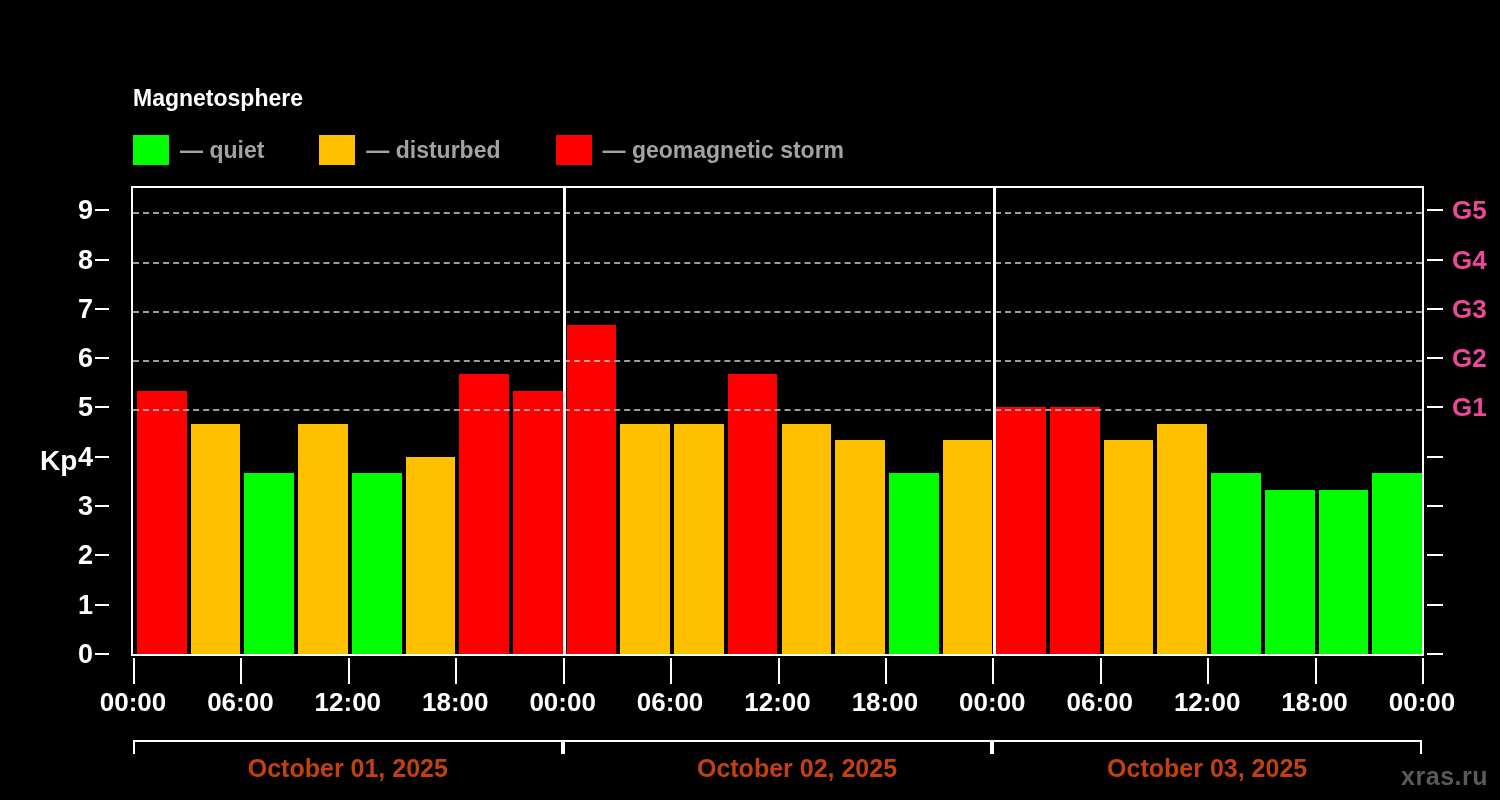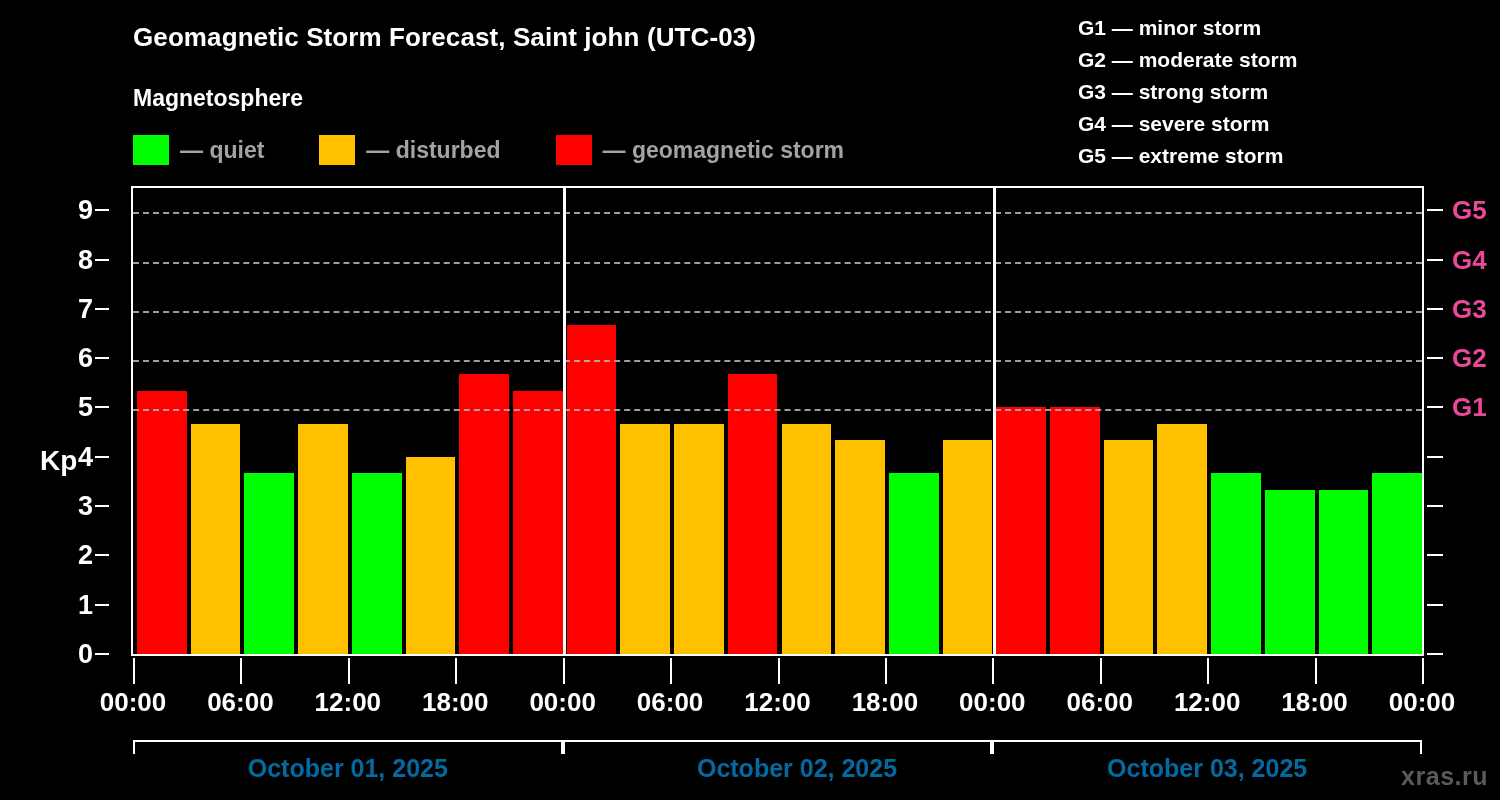--- a/index.html
+++ b/index.html
@@ -96,60 +96,52 @@
   }
 
   
   .daybracket{
     position:absolute;top:740px;height:14px;
     border:2px solid #fff;border-top:2px solid #fff;border-bottom:none;
     box-sizing:border-box;
   }
   .daylabel{
     position:absolute;top:754px;transform:translateX(-50%);
-    font-size:25px;font-weight:bold;color:#0369a1;white-space:nowrap;
+    font-size:25px;font-weight:bold;color:#c2410c;white-space:nowrap;
   }
   .watermark{
     position:absolute;right:12px;top:762px;
     font-size:25px;font-weight:bold;color:#5a5a5a;letter-spacing:.5px;
   }
 </style>
 </head>
 <body>
 
 <div id="root">
 
-  <div class="title">Geomagnetic Storm Forecast, Saint john (UTC-03)</div>
 
   <div class="magneto-title">Magnetosphere</div>
 
   <div class="legend-row">
     <div class="legend-item">
       <span class="swatch" id="sw0" style="background: rgb(0, 255, 0);"></span>
       <span class="legend-label">— quiet</span>
     </div>
     <span class="gap1"></span>
     <div class="legend-item">
       <span class="swatch" id="sw1" style="background: rgb(255, 192, 0);"></span>
       <span class="legend-label">— disturbed</span>
     </div>
     <span class="gap2"></span>
     <div class="legend-item">
       <span class="swatch" id="sw2" style="background: rgb(255, 0, 0);"></span>
       <span class="legend-label">— geomagnetic storm</span>
     </div>
   </div>
 
-  <div class="gscale">
-    <div>G1 — minor storm</div>
-    <div>G2 — moderate storm</div>
-    <div>G3 — strong storm</div>
-    <div>G4 — severe storm</div>
-    <div>G5 — extreme storm</div>
-  </div>
 
   <div class="kp-label">Kp</div>
 
   <div class="ylabels">
       <div class="ytick" style="top: 654px;">0</div>
       <div class="ytickmark" style="top: 654px;"></div>
       <div class="ytick" style="top: 604.688px;">1</div>
       <div class="ytickmark" style="top: 604.688px;"></div>
       <div class="ytick" style="top: 555.376px;">2</div>
       <div class="ytickmark" style="top: 555.376px;"></div>

